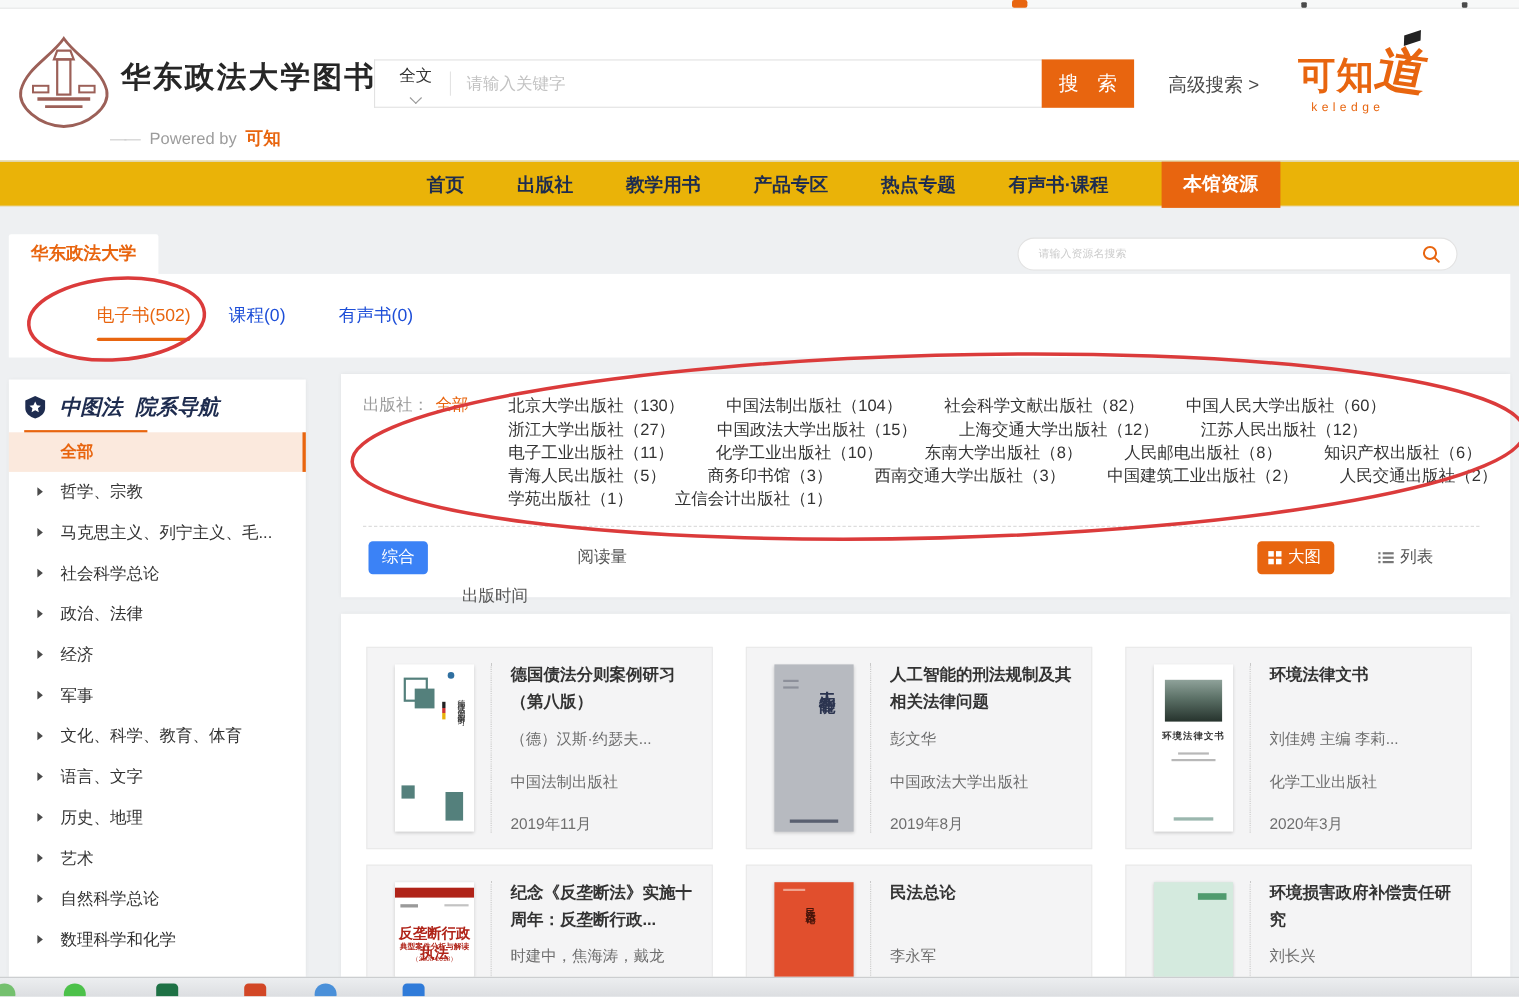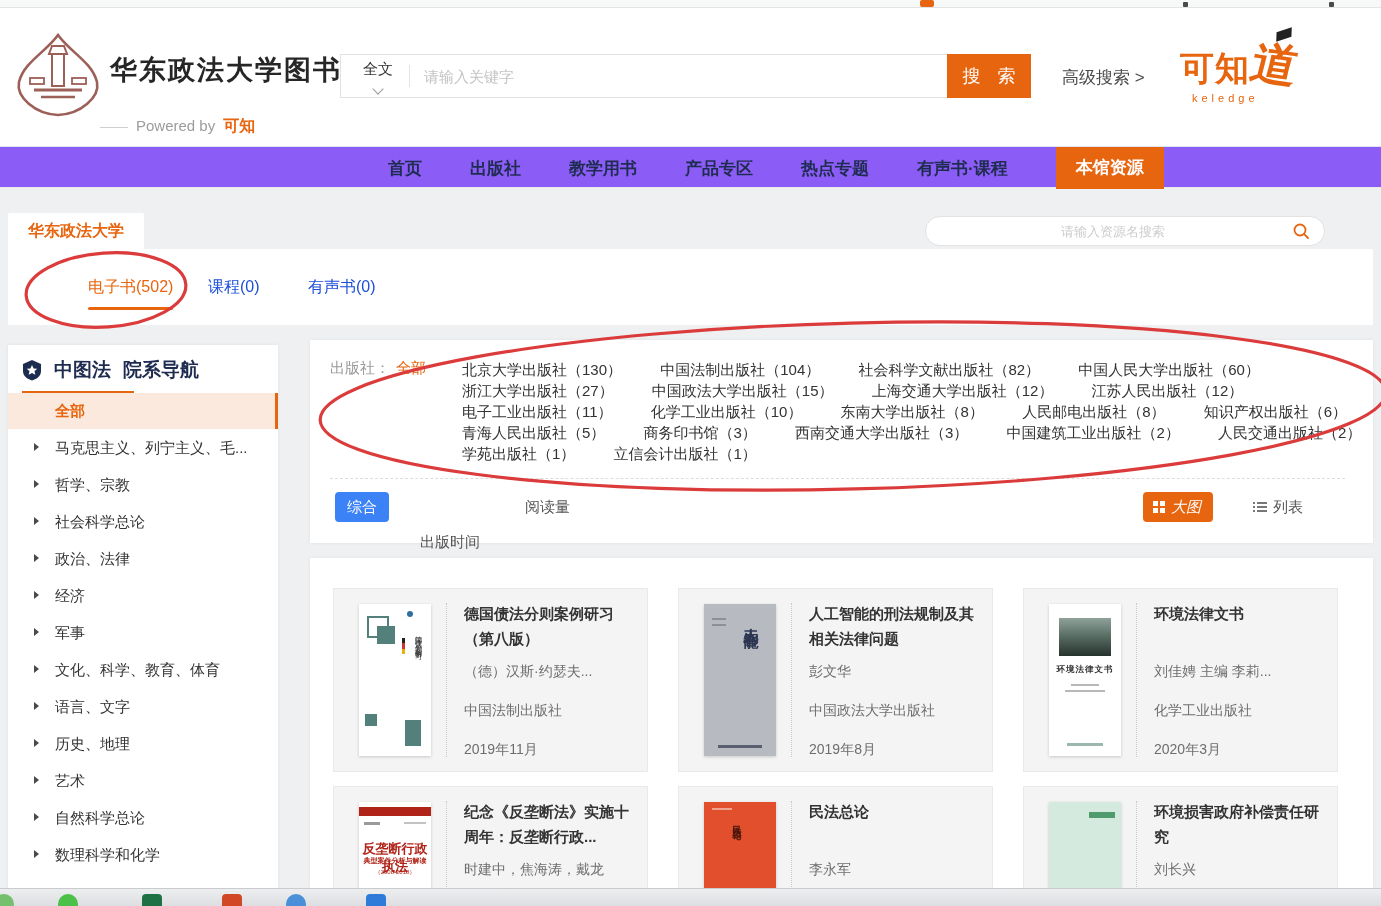--- a/index.html
+++ b/index.html
@@ -28,59 +28,59 @@
   #search-input::placeholder { color:#c3c3c3; }
   #search-btn { position:absolute; left:947px; top:46px; width:84px; height:44px; background:#e8650f; color:#fff; border:none; font-size:18px; letter-spacing:6px; text-indent:6px; cursor:pointer; font-family:"Liberation Sans", sans-serif; }
   #adv-search { position:absolute; left:1062px; top:58px; font-size:17px; color:#4a4a4a; cursor:pointer; }
   #keledge { position:absolute; left:1180px; top:26px; width:160px; color:#e8650f; }
   #keledge .k-main { font-size:34px; font-weight:bold; letter-spacing:1px; }
   #keledge .k-dao { font-size:46px; font-weight:bold; display:inline-block; transform:rotate(8deg) skewX(-6deg); margin-left:2px; }
   #keledge .k-cap { position:absolute; left:96px; top:-4px; width:16px; height:9px; background:#222; transform:rotate(-18deg) skewX(-20deg); }
   #keledge .k-sub { font-size:11px; letter-spacing:4px; margin:-4px 0 0 12px; }
 
   
-  #navbar { position:absolute; top:146px; left:0; width:1381px; height:42px; background:#8b5cf6; border-top:1px solid #dde6f0; border-bottom:1px solid #e9e9e9; }
+  #navbar { position:absolute; top:146px; left:0; width:1381px; height:42px; background:#eab308; border-top:1px solid #dde6f0; border-bottom:1px solid #e9e9e9; }
   #nav-items { position:absolute; left:388px; top:0; height:42px; display:flex; align-items:center; gap:48px; }
   .nav-item { font-size:17px; font-weight:bold; color:#1e2c4f; cursor:pointer; white-space:nowrap; }
   .nav-item.active { background:#e8650f; color:#fff; height:42px; line-height:42px; padding:0 20px; }
 
   
   #lib-tab { position:absolute; left:8px; top:213px; width:136px; height:36px; background:#fff; color:#e8650f; font-size:16px; font-weight:bold; text-align:center; line-height:36px; border-radius:2px 2px 0 0; cursor:pointer; }
   #res-search { position:absolute; left:925px; top:216px; width:400px; height:30px; background:#fff; border:1px solid #e2e2e2; border-radius:15px; display:flex; align-items:center; }
-  #res-search input { flex:1; border:none; outline:none; background:transparent; padding:0 10px 0 18px; font-size:13px; color:#be185d; font-family:"Liberation Sans", sans-serif;text-align:center; }
+  #res-search input { flex:1; border:none; outline:none; background:transparent; padding:0 10px 0 18px; font-size:10px; color:#be185d; font-family:"Liberation Sans", sans-serif; }
   #res-search input::placeholder { color:#ccc; }
   #res-search .mag { margin-right:14px; cursor:pointer; display:flex; }
 
   #tabsrow { position:absolute; left:8px; top:249px; width:1365px; height:76px; background:#fff; }
   .res-tab { position:absolute; top:28px; font-size:16px; color:#1d4ed8; cursor:pointer; }
   .res-tab.active { color:#e8650f; }
   .res-tab .tab-underline { position:absolute; left:0; right:0; bottom:-12px; height:3px; background:#e8650f; border-radius:2px; }
 
   
   #sidebar { position:absolute; left:8px; top:345px; width:270px; height:543px; background:#fff; box-shadow:0 0 4px rgba(0,0,0,.06); }
-  #sidebar-head { position:absolute; left:14px; top:12px; display:flex; align-items:center; gap:12px; }
+  #sidebar-head { position:absolute; left:14px; top:12px; display:flex; align-items:center; gap:12px;font-style:italic; }
   #sidebar-head .s-tab { font-size:19px; font-weight:bold; color:#1e2c4f; cursor:pointer; }
   #sidebar-underline { position:absolute; left:14px; top:46px; width:112px; height:3px; background:#e8650f; }
   #cat-list { list-style:none; position:absolute; top:48px; left:0; width:100%; }
   .cat-item { position:relative; height:37px; line-height:37px; padding-left:47px; font-size:15px; color:#333; cursor:pointer; white-space:nowrap; overflow:hidden; }
   .cat-item .tri { position:absolute; left:26px; top:14px; width:0; height:0; border-left:5px solid #4a4a4a; border-top:4px solid transparent; border-bottom:4px solid transparent; }
   .cat-item.active { height:36px; line-height:36px; background:#fbe9dd; color:#e8650f; font-weight:bold; border-right:3px solid #e8650f; }
 
   
   #filterpanel { position:absolute; left:310px; top:340px; width:1063px; height:203px; background:#fff; box-shadow:0 0 4px rgba(0,0,0,.06); }
   #pub-label { position:absolute; left:20px; top:19px; font-size:15px; color:#9a9a9a; }
   #pub-all { position:absolute; left:86px; top:19px; font-size:15px; color:#e8650f; cursor:pointer; }
   #pub-list { position:absolute; left:152px; top:19px; width:895px; font-size:15px; color:#333; line-height:21px; }
   .pub-row { white-space:nowrap; }
   .pub-item { margin-right:34px; cursor:pointer; }
   #filter-divider { position:absolute; left:20px; top:138px; width:1015px; border-top:1px dashed #ddd; }
   #sort-row { position:absolute; left:0; top:152px; width:100%; height:30px; }
   .sort-btn { position:absolute; top:0; height:30px; line-height:30px; font-size:15px; color:#555; cursor:pointer; }
   .sort-btn.active { background:#3b82f6; color:#fff; border-radius:4px; padding:0 12px; }
-  #view-large { position:absolute; right:160px; top:0; height:30px; line-height:30px; background:#e8650f; color:#fff; border-radius:4px; padding:0 12px 0 10px; font-size:15px; cursor:pointer; display:flex; align-items:center; gap:6px;font-style:italic; }
+  #view-large { position:absolute; right:160px; top:0; height:30px; line-height:30px; background:#e8650f; color:#fff; border-radius:4px; padding:0 12px 0 10px; font-size:15px; cursor:pointer; display:flex; align-items:center; gap:6px; }
   #view-list { position:absolute; right:70px; top:0; height:30px; line-height:30px; color:#555; font-size:15px; cursor:pointer; display:flex; align-items:center; gap:6px; }
   .grid-ico { display:inline-block; width:12px; height:12px; background:
       linear-gradient(#fff,#fff) 0 0/5px 5px no-repeat,
       linear-gradient(#fff,#fff) 7px 0/5px 5px no-repeat,
       linear-gradient(#fff,#fff) 0 7px/5px 5px no-repeat,
       linear-gradient(#fff,#fff) 7px 7px/5px 5px no-repeat; }
   .list-ico { display:inline-block; width:14px; height:12px;
       background:
       linear-gradient(#777,#777) 4px 1px/10px 2px no-repeat,
       linear-gradient(#777,#777) 4px 5px/10px 2px no-repeat,
@@ -226,22 +226,22 @@
       <svg width="20" height="22" viewBox="0 0 20 22">
         <path d="M10 1 L19 5 V12 C19 17 15 20 10 21.5 C5 20 1 17 1 12 V5 Z" fill="#1e2c4f"></path>
         <path d="M10 6 L11.6 9.4 L15.2 9.8 L12.5 12.2 L13.3 15.8 L10 13.9 L6.7 15.8 L7.5 12.2 L4.8 9.8 L8.4 9.4 Z" fill="#fff"></path>
       </svg>
       <span class="s-tab">中图法</span>
       <span class="s-tab">院系导航</span>
     </div>
     <div id="sidebar-underline"></div>
     <ul id="cat-list">
       <li class="cat-item active">全部</li>
+      <li class="cat-item"><span class="tri"></span><span>哲学、宗教</span></li>
       <li class="cat-item"><span class="tri"></span><span>马克思主义、列宁主义、毛...</span></li>
-      <li class="cat-item"><span class="tri"></span><span>哲学、宗教</span></li>
       <li class="cat-item"><span class="tri"></span><span>社会科学总论</span></li>
       <li class="cat-item"><span class="tri"></span><span>政治、法律</span></li>
       <li class="cat-item"><span class="tri"></span><span>经济</span></li>
       <li class="cat-item"><span class="tri"></span><span>军事</span></li>
       <li class="cat-item"><span class="tri"></span><span>文化、科学、教育、体育</span></li>
       <li class="cat-item"><span class="tri"></span><span>语言、文字</span></li>
       <li class="cat-item"><span class="tri"></span><span>历史、地理</span></li>
       <li class="cat-item"><span class="tri"></span><span>艺术</span></li>
       <li class="cat-item"><span class="tri"></span><span>自然科学总论</span></li>
       <li class="cat-item"><span class="tri"></span><span>数理科学和化学</span></li>

